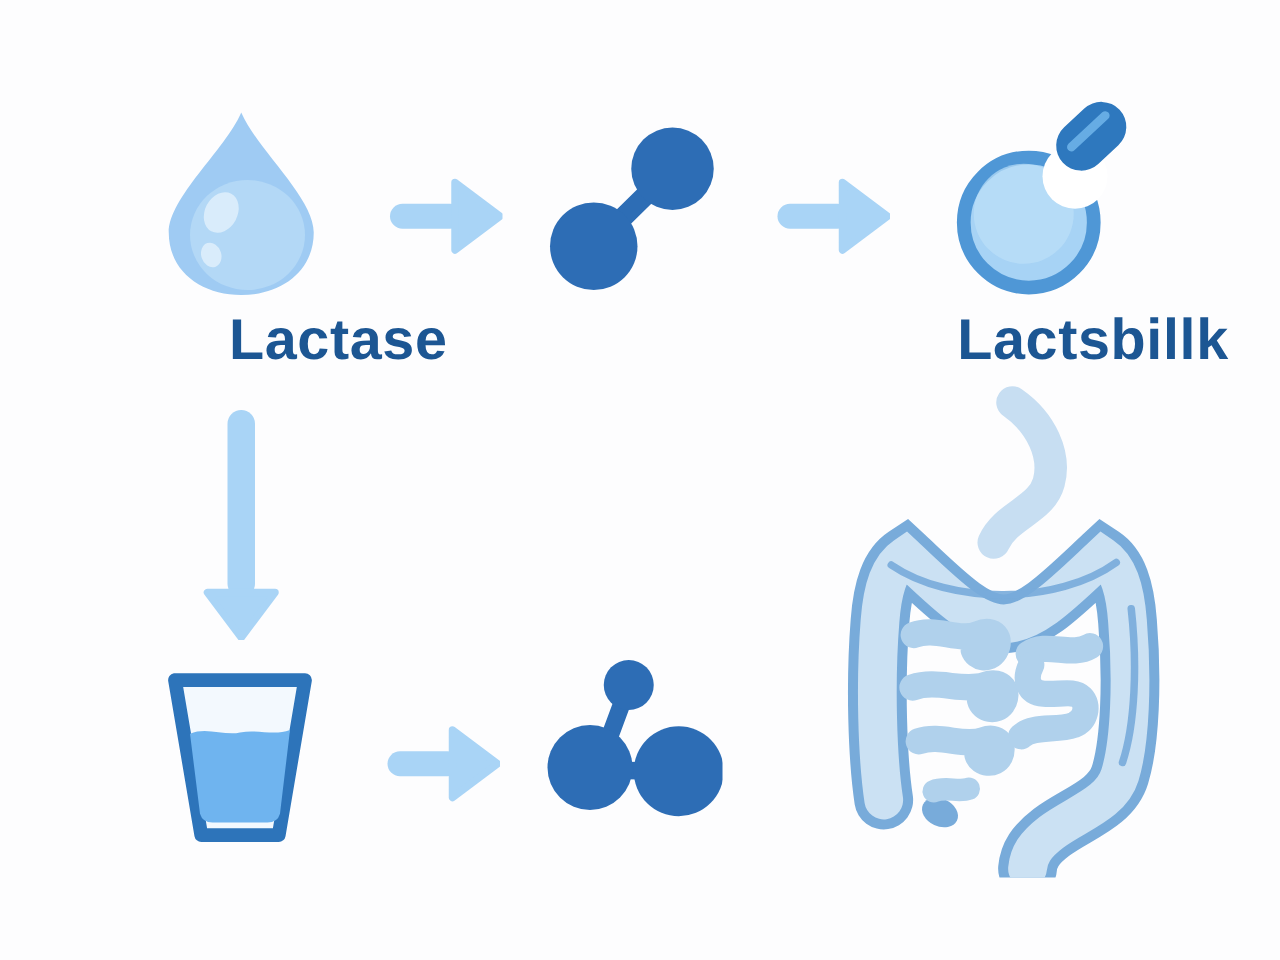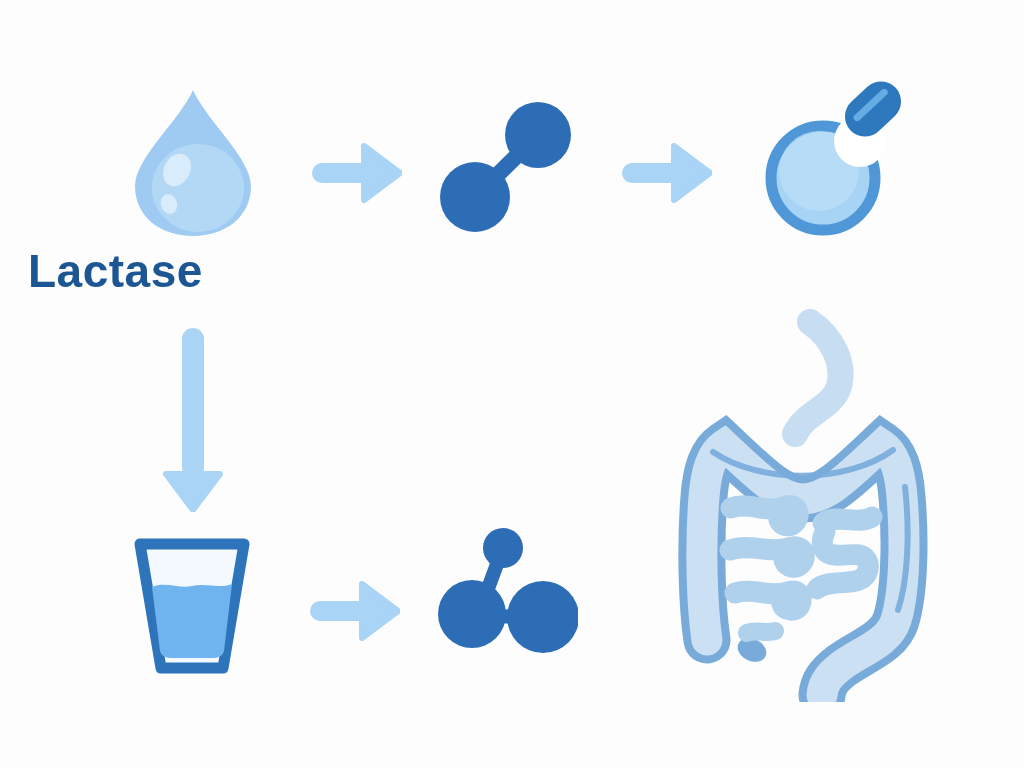--- a/index.html
+++ b/index.html
@@ -8,21 +8,21 @@
     position:relative;
     width:1024px;height:768px;
     background:var(--c-background,#FDFDFE);
     overflow:hidden;
   }
   .abs{position:absolute;}
   .step-label{
     position:absolute;
     top:246px;
     width:330px;
-    text-align:left;
+    text-align:right;
     font-weight:bold;
     font-size:46px;
     letter-spacing:.5px;
     color:var(--c-label_text,#1C5693);
     line-height:1.1;
     white-space:nowrap;
   }
   .label-1{left:28px;}
   .label-2{left:340px;}
   .label-3{left:653px;}
@@ -60,20 +60,21 @@
     <circle cx="83" cy="106" r="52" style="fill:var(--c-flask_fill);stroke:var(--c-flask_ring);stroke-width:11;"></circle>
     <circle cx="79" cy="99" r="40" style="fill:var(--c-flask_inner);opacity:.7;"></circle>
     <circle cx="120" cy="69" r="26" style="fill:var(--c-white);"></circle>
     <g transform="rotate(-43 133 37)">
       <rect x="102" y="17" width="62" height="40" rx="20" style="fill:var(--c-capsule);"></rect>
       <rect x="112" y="29" width="44" height="7" rx="3.5" style="fill:var(--c-capsule_shine);"></rect>
     </g>
   </svg>
 
   <div class="step-label label-1">Lactase</div>
+  <div class="step-label label-3">Lactsbillk</div>
 
   <svg class="abs" style="left:156px;top:326px;" width="72" height="186" viewBox="0 0 72 186">
     <rect x="26" y="2" width="22" height="150" rx="11" style="fill:var(--c-arrow);"></rect>
     <polygon points="10,148 64,148 37,184" style="fill:var(--c-arrow);stroke:var(--c-arrow);stroke-width:6;stroke-linejoin:round;"></polygon>
   </svg>
 
   <svg class="abs" style="left:128px;top:538px;" width="128" height="136" viewBox="0 0 128 136">
     <path d="M12 6 L116 6 L95 130 L33 130 Z" style="fill:var(--c-glass_fill);stroke:var(--c-glass_outline);stroke-width:11;stroke-linejoin:round;"></path>
     <path d="M24 49 C37 43 52 51 64 48 C78 45 91 51 104 46 L96 113 Q94 120 86 120 L42 120 Q34 120 32 113 Z" style="fill:var(--c-milk_fill);"></path>
   </svg>

